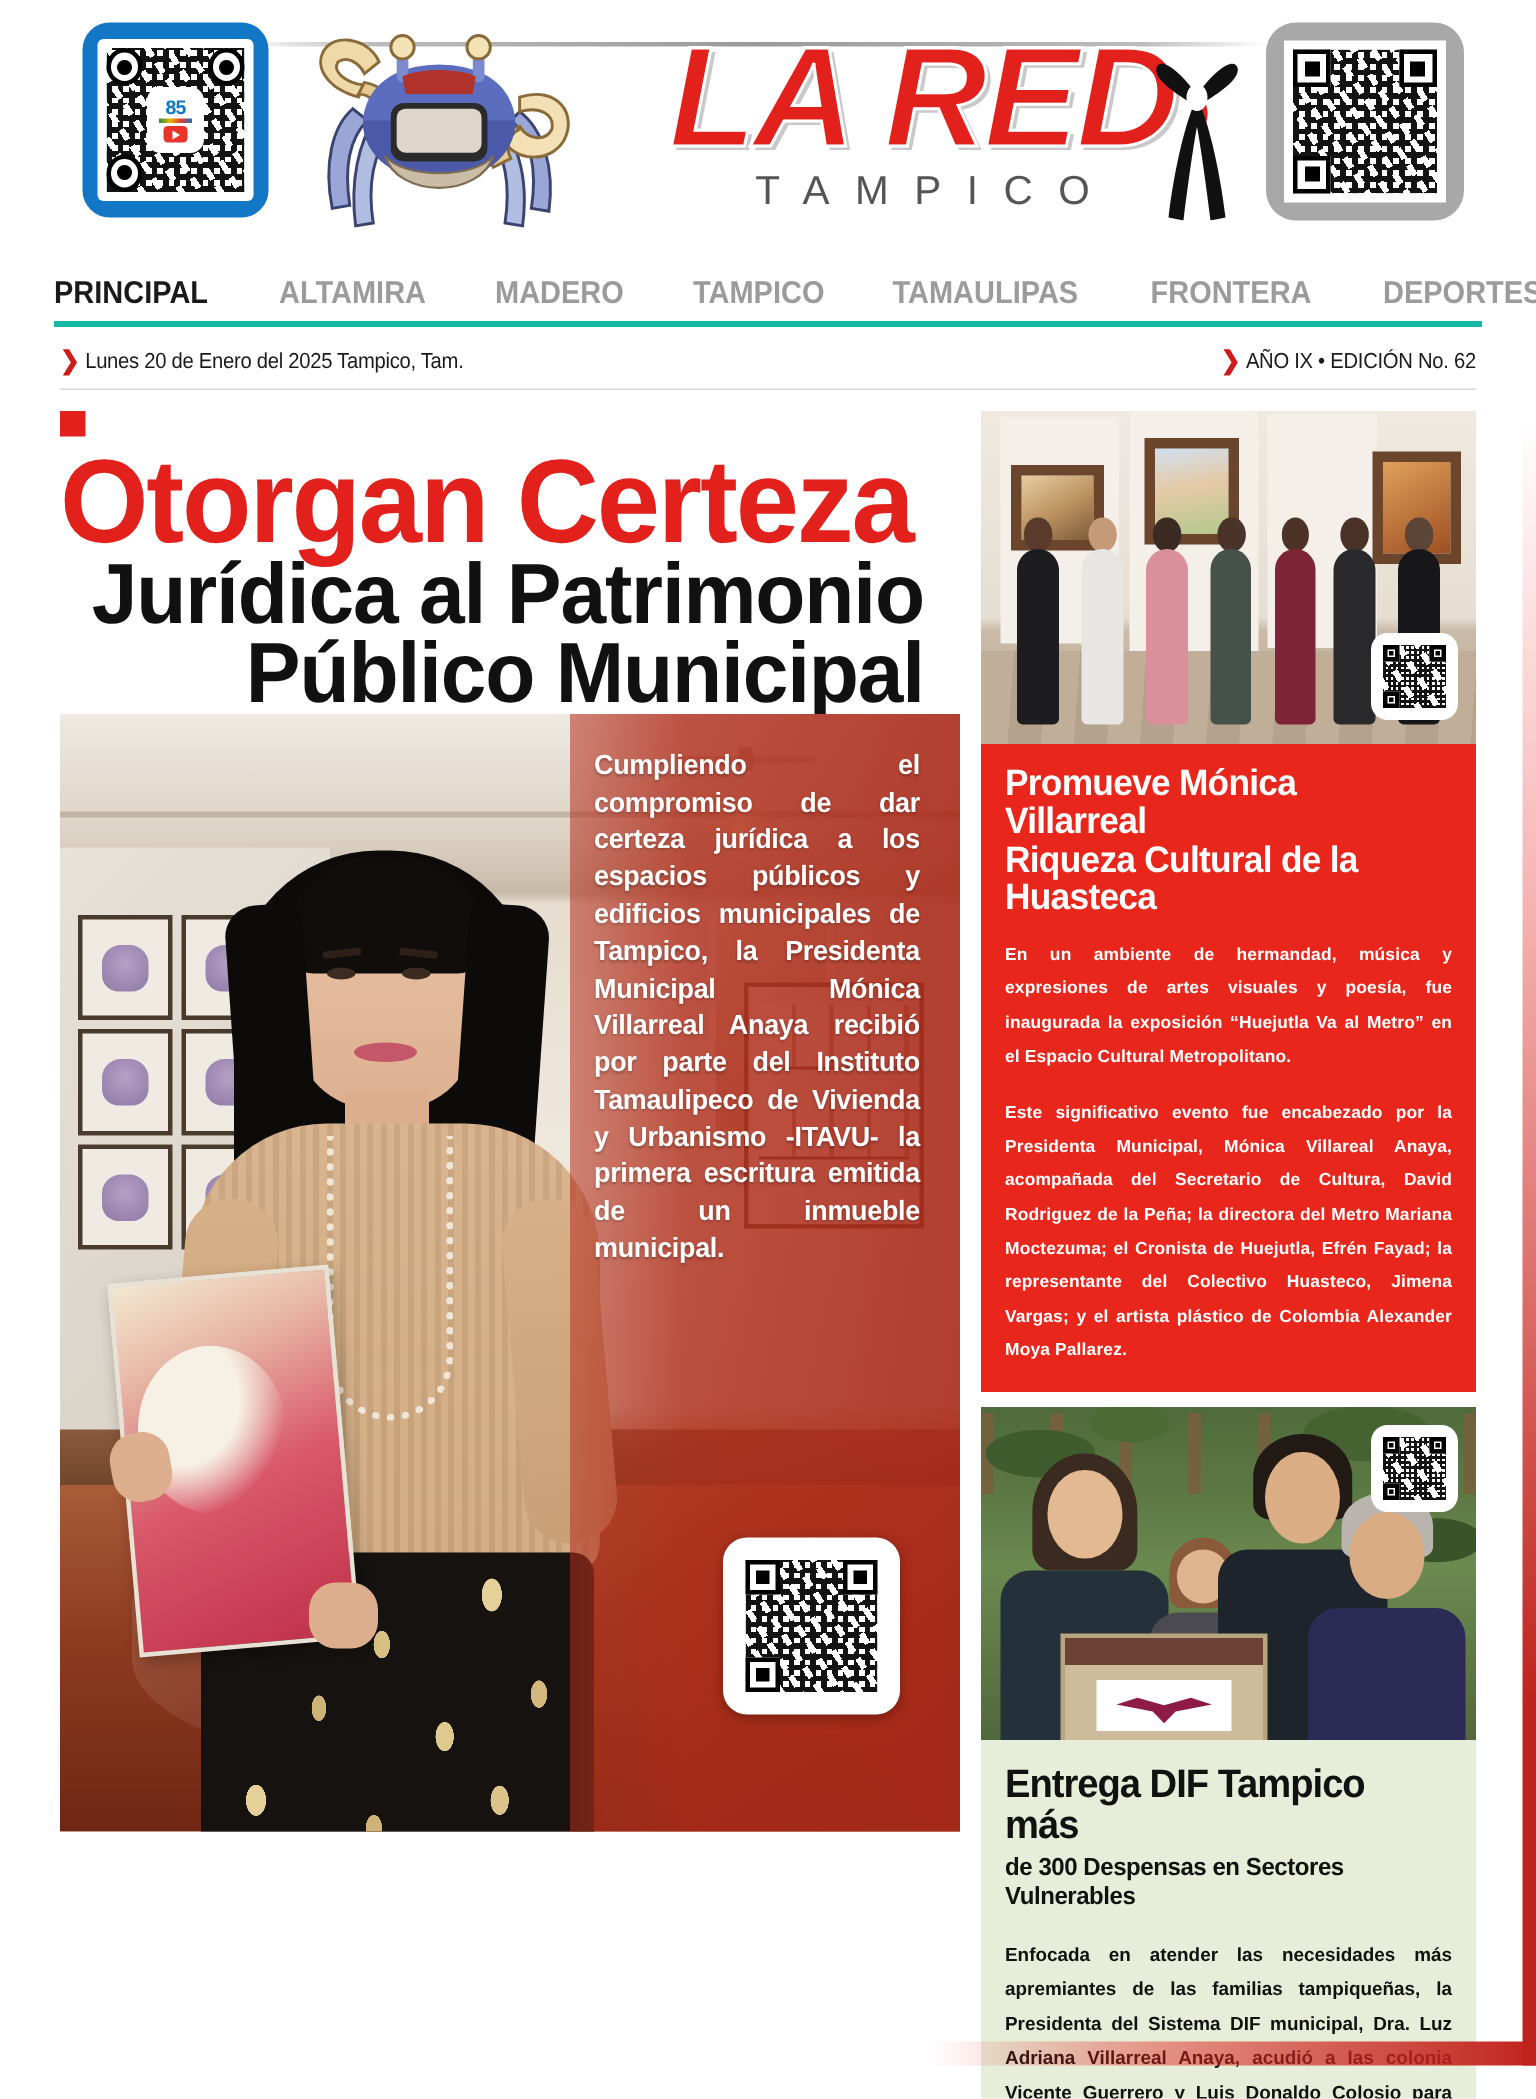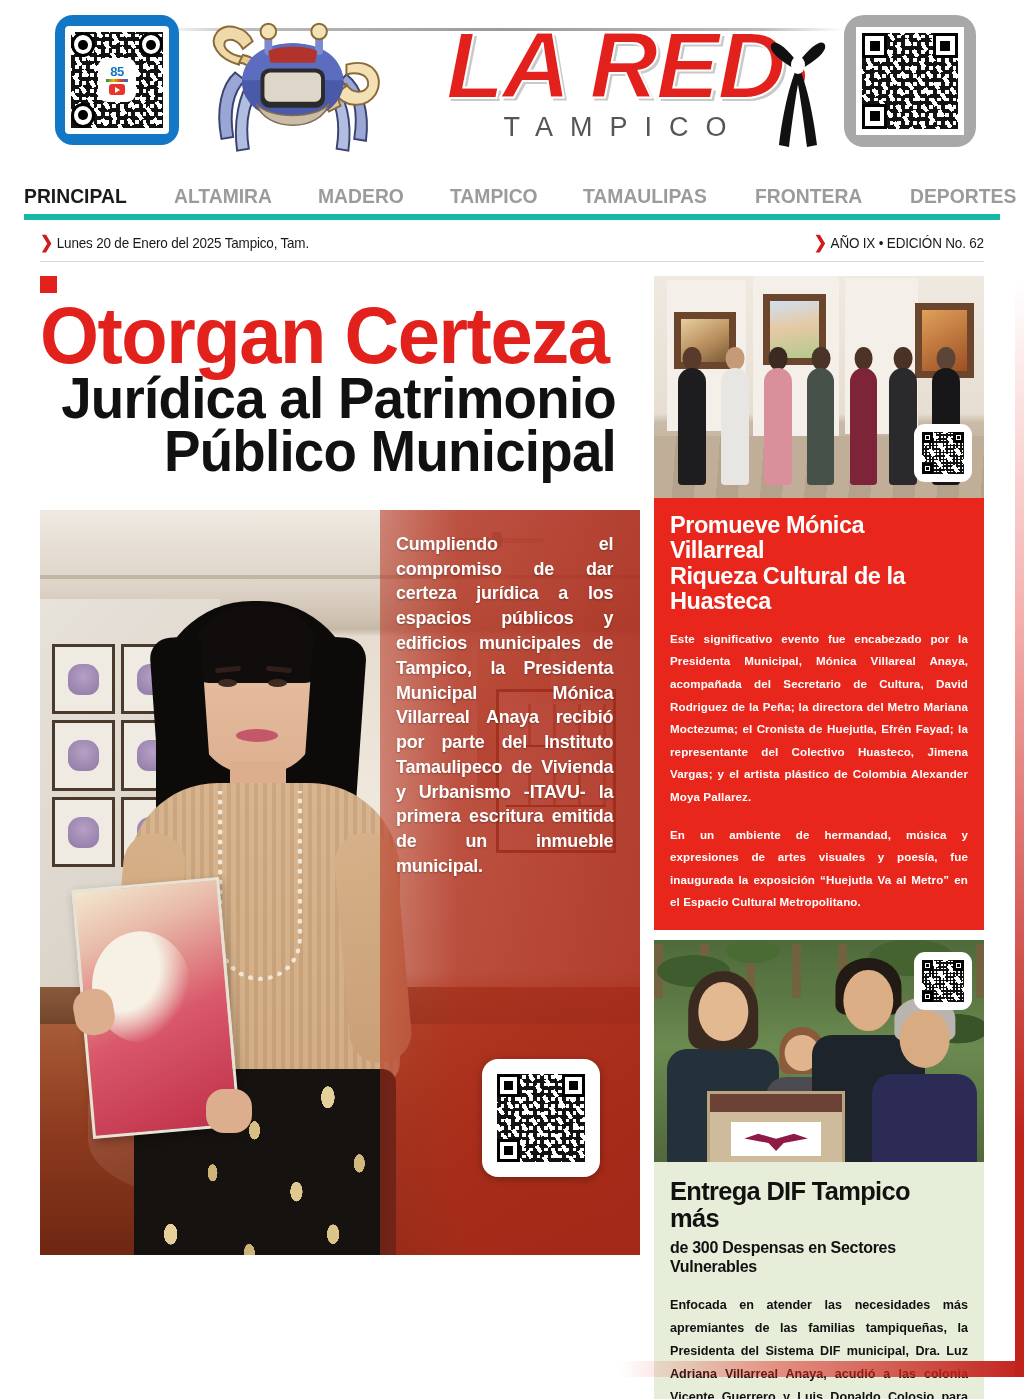--- a/index.html
+++ b/index.html
@@ -193,26 +193,26 @@
   .ribbon {
     position: absolute;
     right: 157px;
     top: 35px;
     width: 58px;
     height: 112px;
   }
 
   
   .nav {
-    margin: 0 24px;
+    margin: 0 36px;
     padding: 4px 0 6px 0;
     display: flex;
     align-items: baseline;
     gap: 0;
-    border-bottom: 6px solid #14b8a6;
+    border-bottom: 4px solid #14b8a6;
     position: relative;
     z-index: 5;
   }
   .nav-item {
     font-size: 21px;
     font-weight: bold;
     color: #9b9b9b;
     letter-spacing: 0px;
     font-stretch: condensed;
     transform: scaleX(0.92);
@@ -300,21 +300,21 @@
     color: #111;
     text-align: right;
     letter-spacing: -0.8px;
   }
   .hl-2 { margin-top: 2px; }
   .hl-3 { margin-top: 3px; }
 
   
   .lead-photo {
     position: relative;
-    margin-top: 34px;
+    margin-top: 2px;
     width: 600px;
     height: 745px;
     overflow: visible;
   }
   .lead-photo-img {
     position: absolute;
     inset: 0;
     overflow: hidden;
     background: #efe9e2;
   }
@@ -959,22 +959,22 @@
                 <div class="qr-eye bl"></div>
             </div>
           </div>
         </div>
 
         <div class="art-red">
           <h2>
             <span>Promueve Mónica Villarreal</span><br>
             <span>Riqueza Cultural de la Huasteca</span>
           </h2>
+          <p>En un ambiente de hermandad, música y expresiones de artes visuales y poesía, fue inaugurada la exposición  “Huejutla Va al Metro” en el Espacio Cultural Metropolitano.</p>
           <p>Este significativo evento fue encabezado por la Presidenta Municipal, Mónica Villareal Anaya, acompañada del Secretario de Cultura, David Rodriguez de la Peña; la directora del Metro Mariana Moctezuma; el Cronista de Huejutla, Efrén Fayad; la representante del Colectivo Huasteco, Jimena Vargas; y el artista plástico de Colombia Alexander Moya Pallarez.</p>
-          <p>En un ambiente de hermandad, música y expresiones de artes visuales y poesía, fue inaugurada la exposición  “Huejutla Va al Metro” en el Espacio Cultural Metropolitano.</p>
         </div>
       </div>
 
       <div class="side-card">
         <div class="side-photo">
           <div class="difscene">
             <div class="fence"></div>
             <div class="foliage"></div>
             <div class="dif-p" style="left:4%;width:34%;height:88%;">
               <span class="hairc" style="top:2%;width:62%;height:40%;background:#3a2a20"></span>

